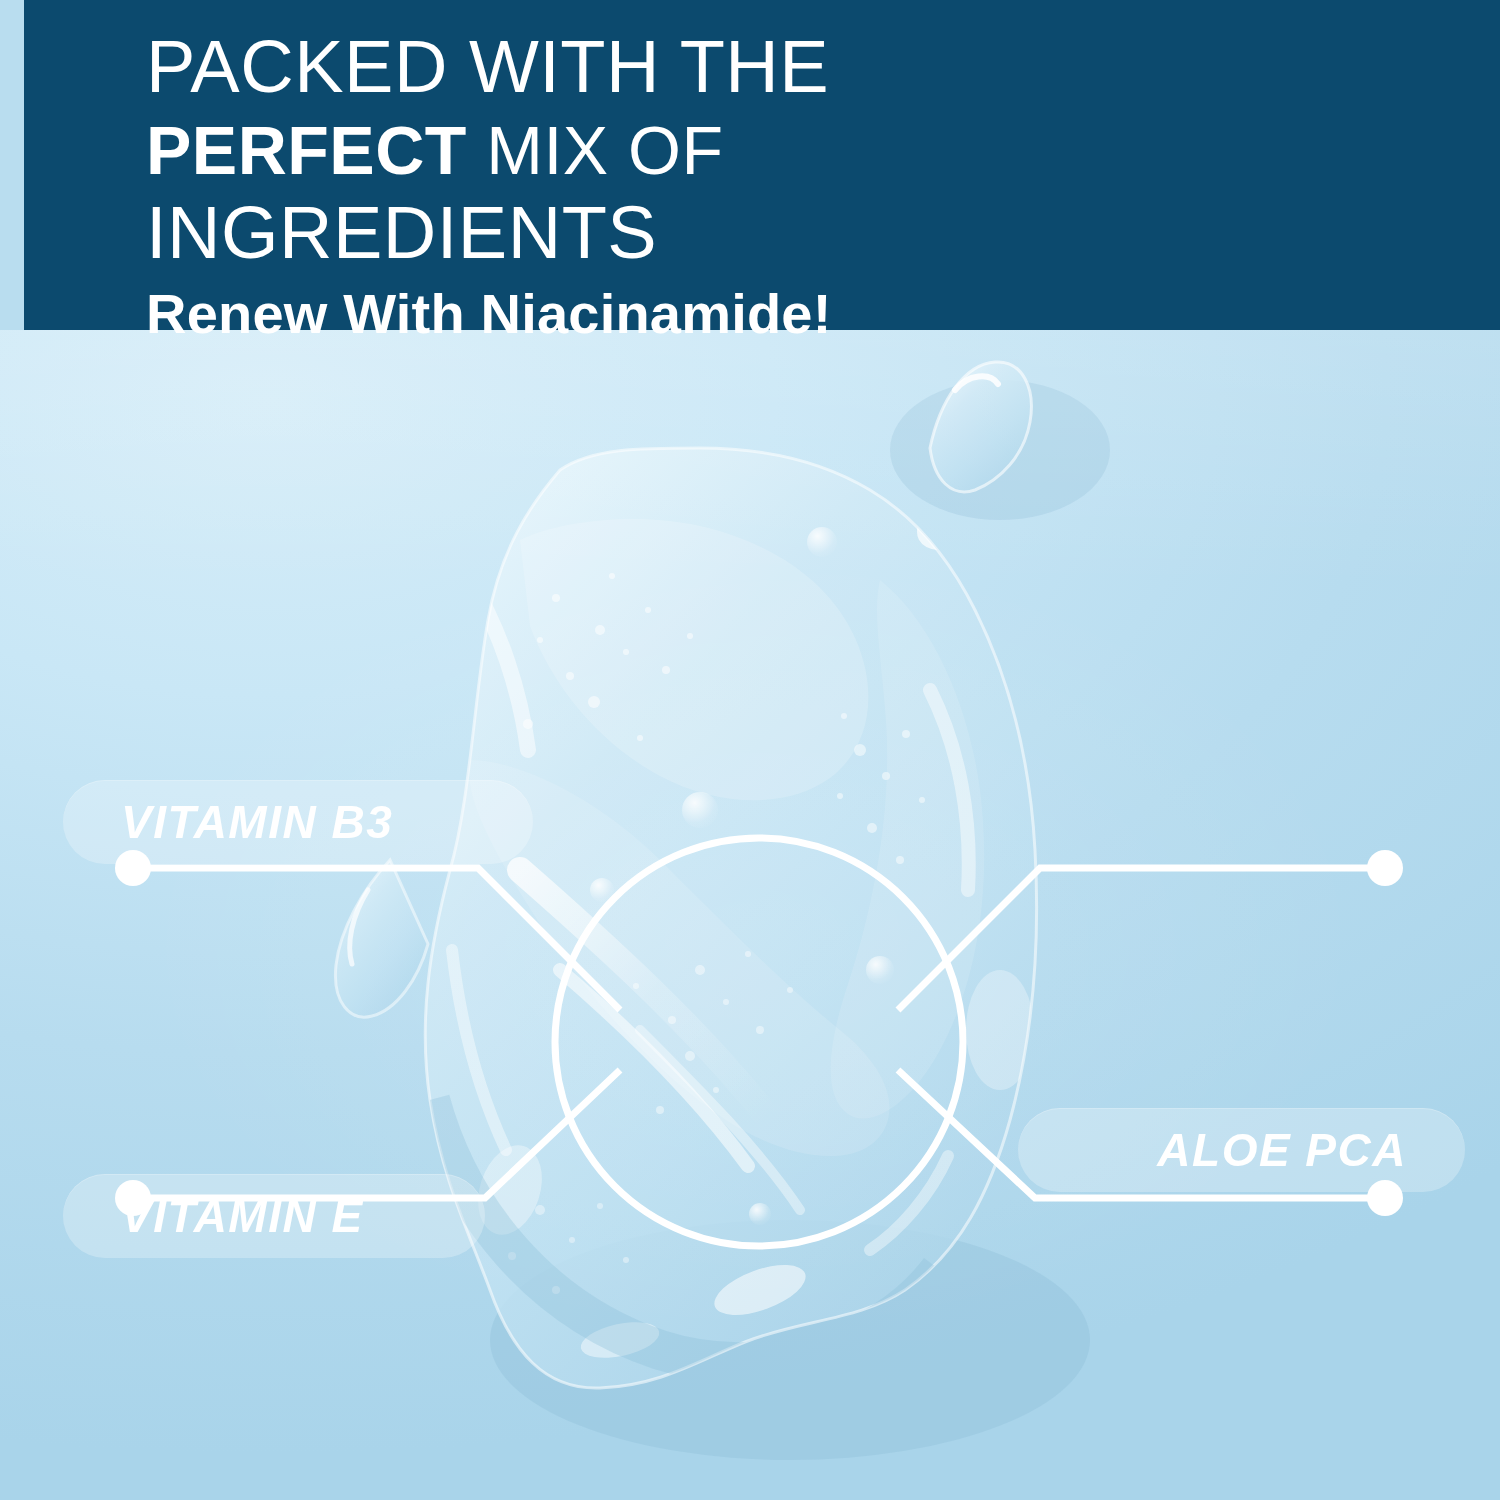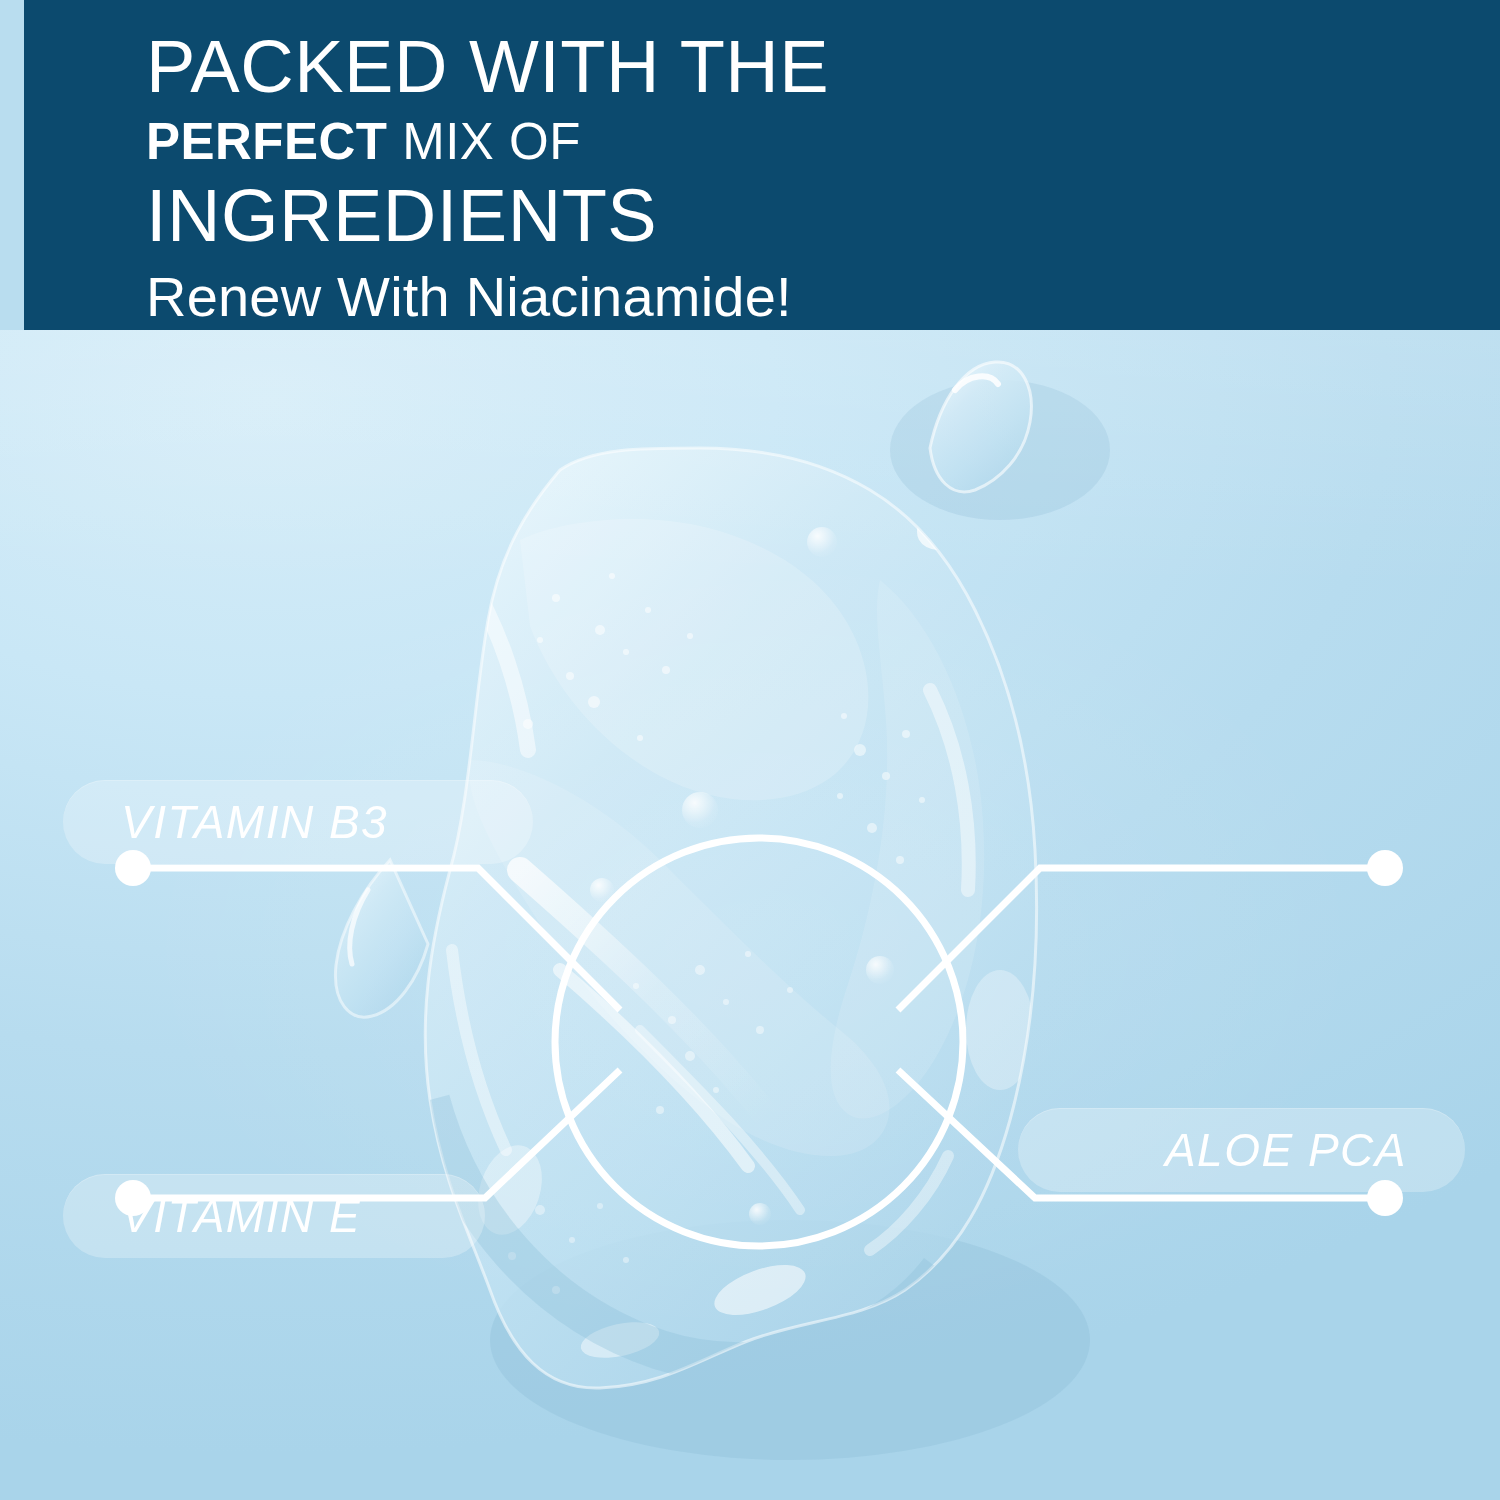--- a/index.html
+++ b/index.html
@@ -30,34 +30,34 @@
     position:absolute;left:0;top:0;width:1500px;height:330px;
     background:#0c4a6e;
     margin-left:24px;
   }
   .header-inner{position:absolute;left:122px;top:30px;width:1200px;}
   .h-line{
     color:#ffffff;letter-spacing:0.5px;white-space:nowrap;
     line-height:1.0;
   }
   .h1{font-size:74px;font-weight:400;font-stretch:condensed;}
-  .h2{font-size:51px;font-weight:400;margin-top:12px;}
+  .h2{font-size:68px;font-weight:400;margin-top:12px;}
   .h2 .bold{font-weight:700;}
   .h3{font-size:74px;font-weight:400;margin-top:12px;}
-  .h4{font-size:56px;font-weight:400;margin-top:16px;letter-spacing:0.2px;}
+  .h4{font-size:56px;font-weight:700;margin-top:16px;letter-spacing:0.2px;}
 
   
   .pill{
     position:absolute;height:84px;border-radius:42px;
     background:rgba(255,255,255,0.26);
     box-shadow:inset 0 1px 0 rgba(255,255,255,0.22);
     display:flex;align-items:center;
   }
   .pill span{
-    color:#ffffff;font-size:46px;font-style:italic;font-weight:400;
+    color:#ffffff;font-size:46px;font-style:italic;font-weight:700;
     letter-spacing:1.5px;white-space:nowrap;
   }
   .pill.left span{padding-left:58px;}
   .pill.right span{padding-right:58px;margin-left:auto;}
 
   #pill-b3   {left:63px;  top:780px;  width:470px;}
   #pill-aloe {left:965px; top:780px;  width:500px;}
   #pill-ve   {left:63px;  top:1174px; width:422px;}
   #pill-zinc {left:1018px;top:1108px; width:447px;}
 

